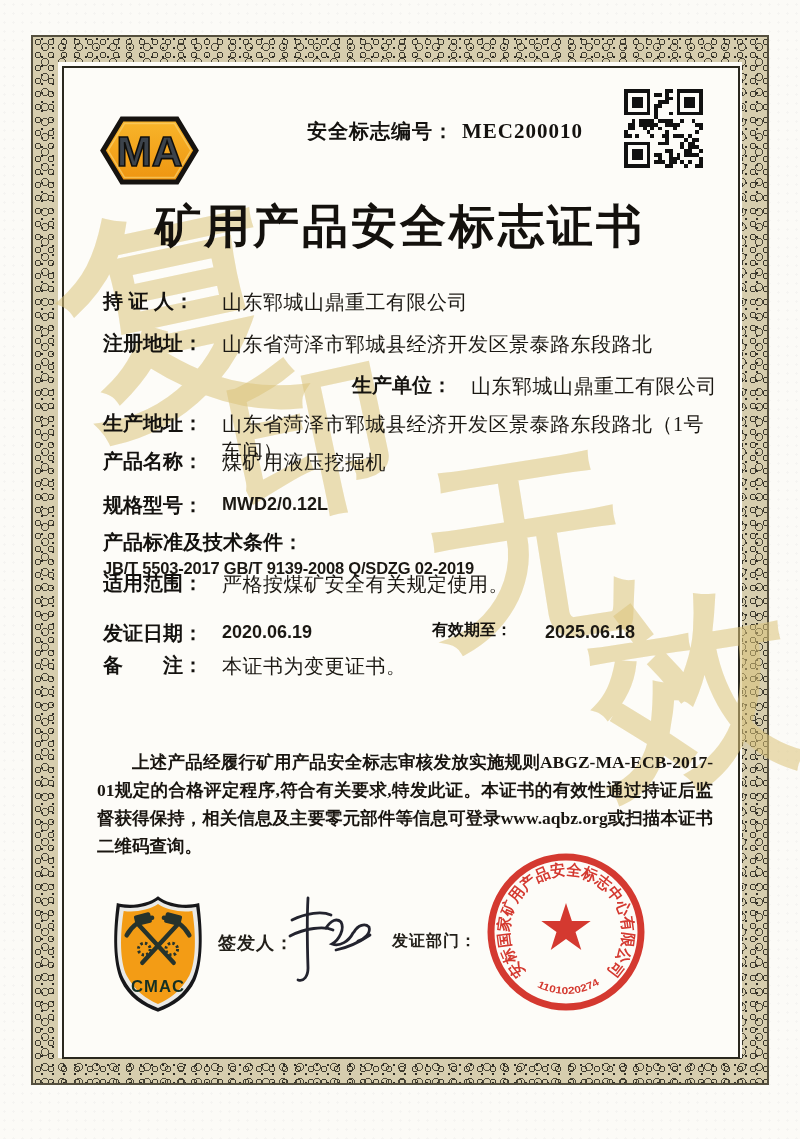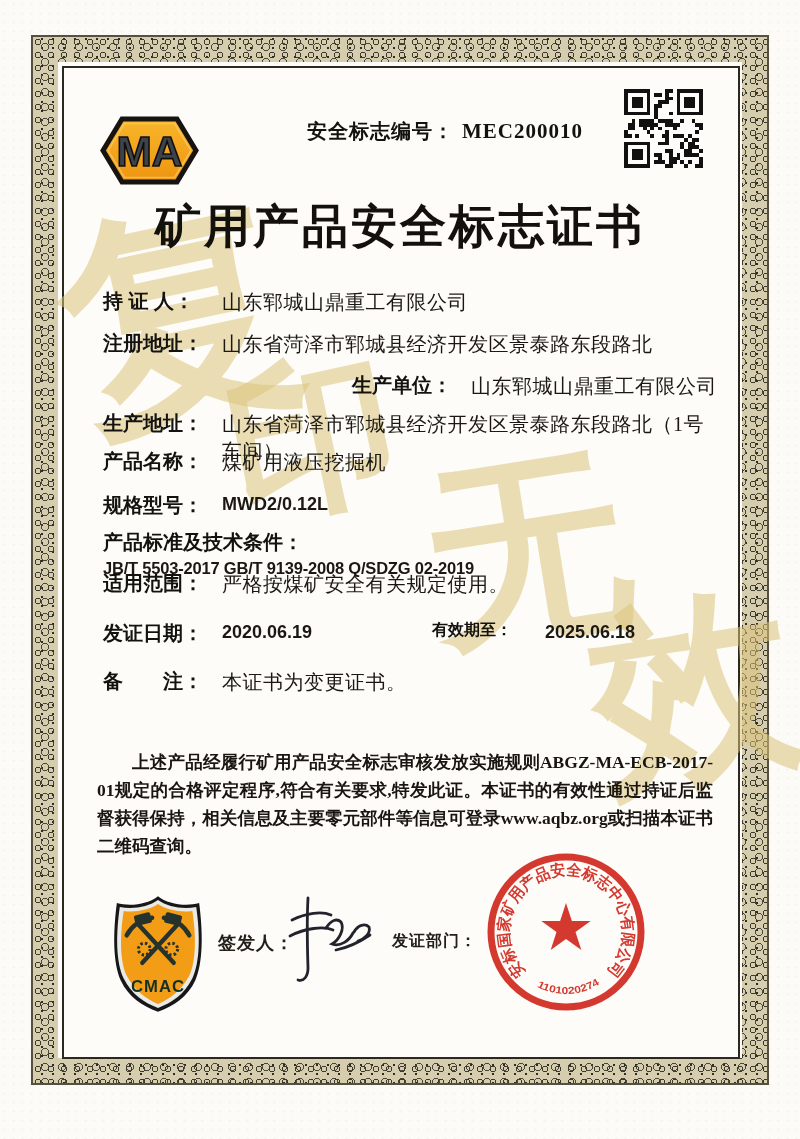--- a/index.html
+++ b/index.html
@@ -265,21 +265,21 @@
       <span class="fvalue">严格按煤矿安全有关规定使用。</span>
     </div>
 
     <div class="row" style="top:612px;margin-top:8px;">
       <span class="flabel">发证日期：</span>
       <span class="dval">2020.06.19</span>
       <span class="dlabel2">有效期至：</span>
       <span class="dval">2025.06.18</span>
     </div>
 
-    <div class="row" style="top:668px;">
+    <div class="row" style="top:652px;">
       <span class="flabel">备　　注：</span>
       <span class="fvalue">本证书为变更证书。</span>
     </div>
 
     <div class="abs statement">上述产品经履行矿用产品安全标志审核发放实施规则ABGZ-MA-ECB-2017-01规定的合格评定程序,符合有关要求,特发此证。本证书的有效性通过持证后监督获得保持，相关信息及主要零元部件等信息可登录www.aqbz.org或扫描本证书二维码查询。</div>
 
     <svg class="abs" style="left:109px;top:894px;" width="98" height="120" viewBox="0 0 100 122">
       <path d="M50,2 C60,10 78,13 92,9 C96,40 96,70 88,88 C80,105 66,114 50,120 C34,114 20,105 12,88 C4,70 4,40 8,9 C22,13 40,10 50,2 Z" fill="#17171a"></path>
       <path d="M50,6 C60,13 76,16 89,13 C93,41 93,69 85,86 C77,102 64,111 50,116 C36,111 23,102 15,86 C7,69 7,41 11,13 C24,16 40,13 50,6 Z" fill="#e9e9e6"></path>
       <path d="M50,10 C59,16 74,19 85,17 C89,42 89,68 82,83 C74,98 62,107 50,112 C38,107 26,98 18,83 C11,68 11,42 15,17 C26,19 41,16 50,10 Z" fill="#f39c15"></path>

